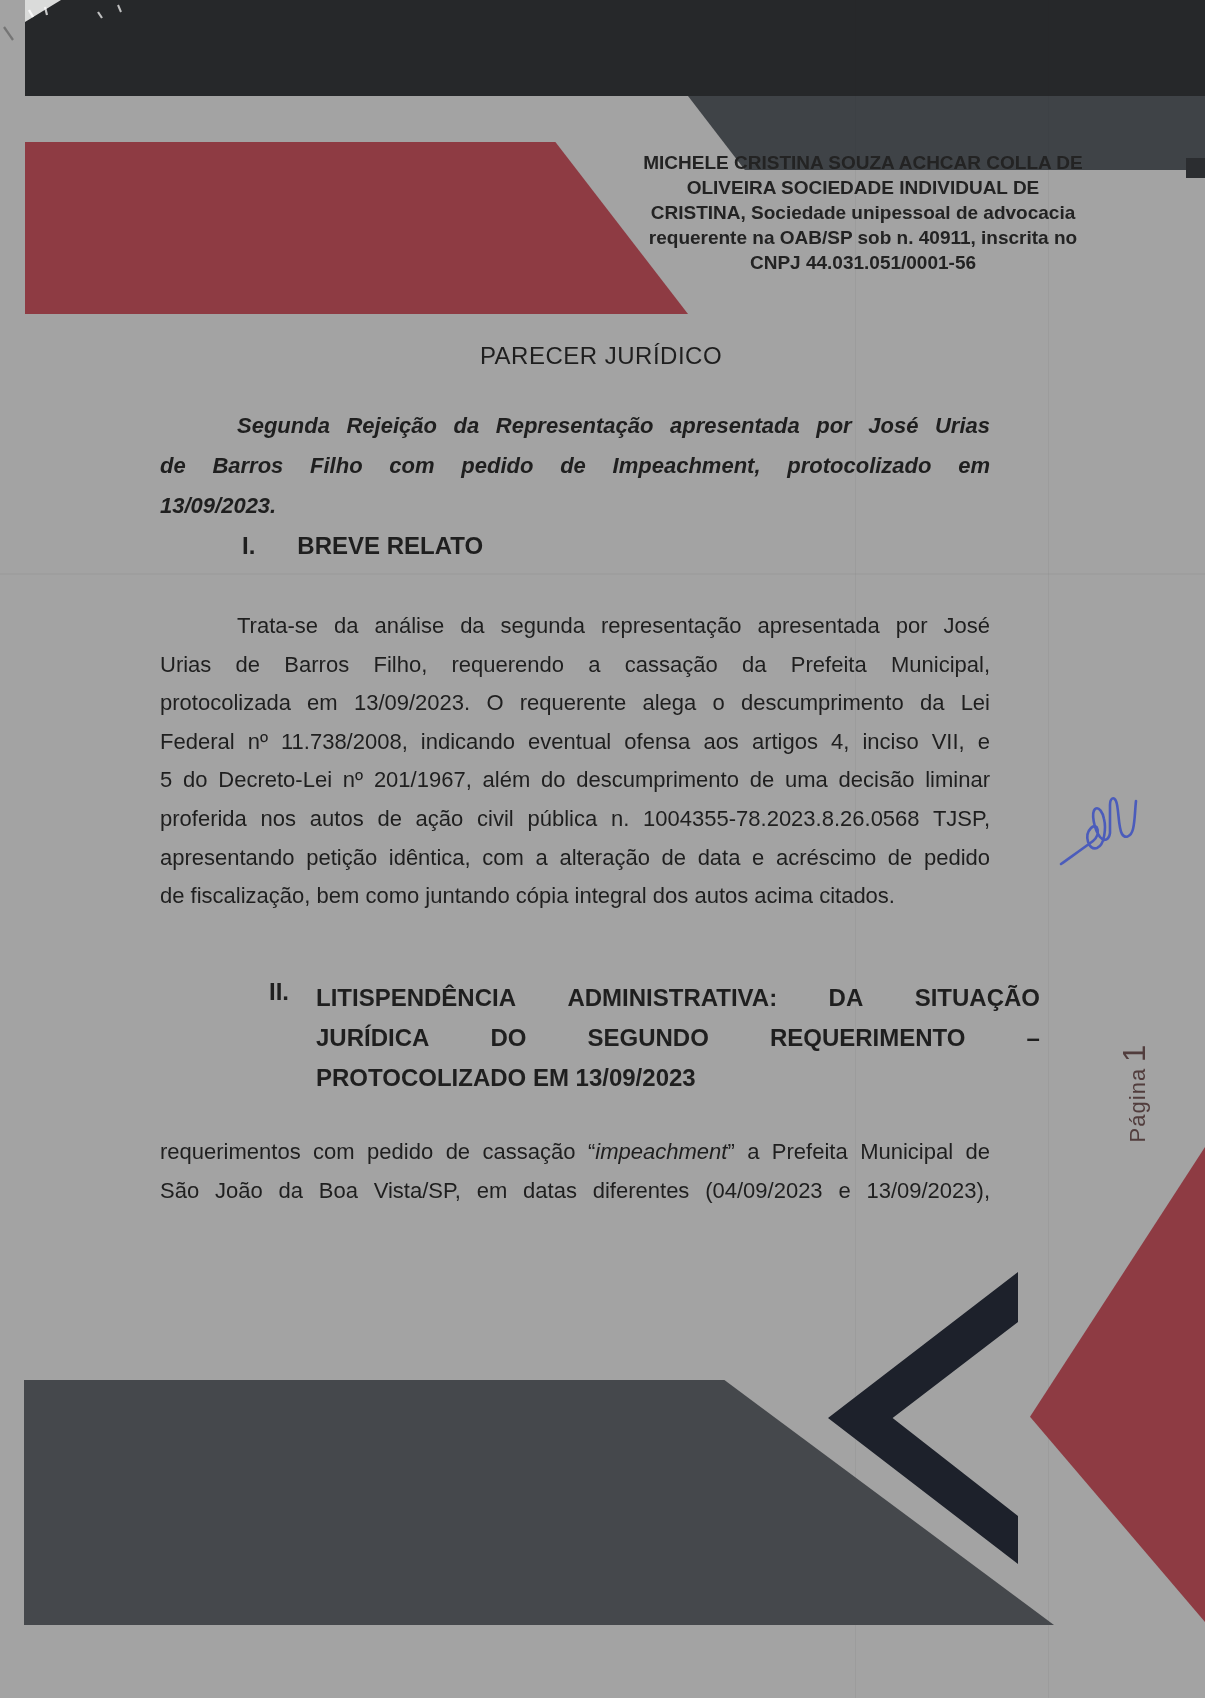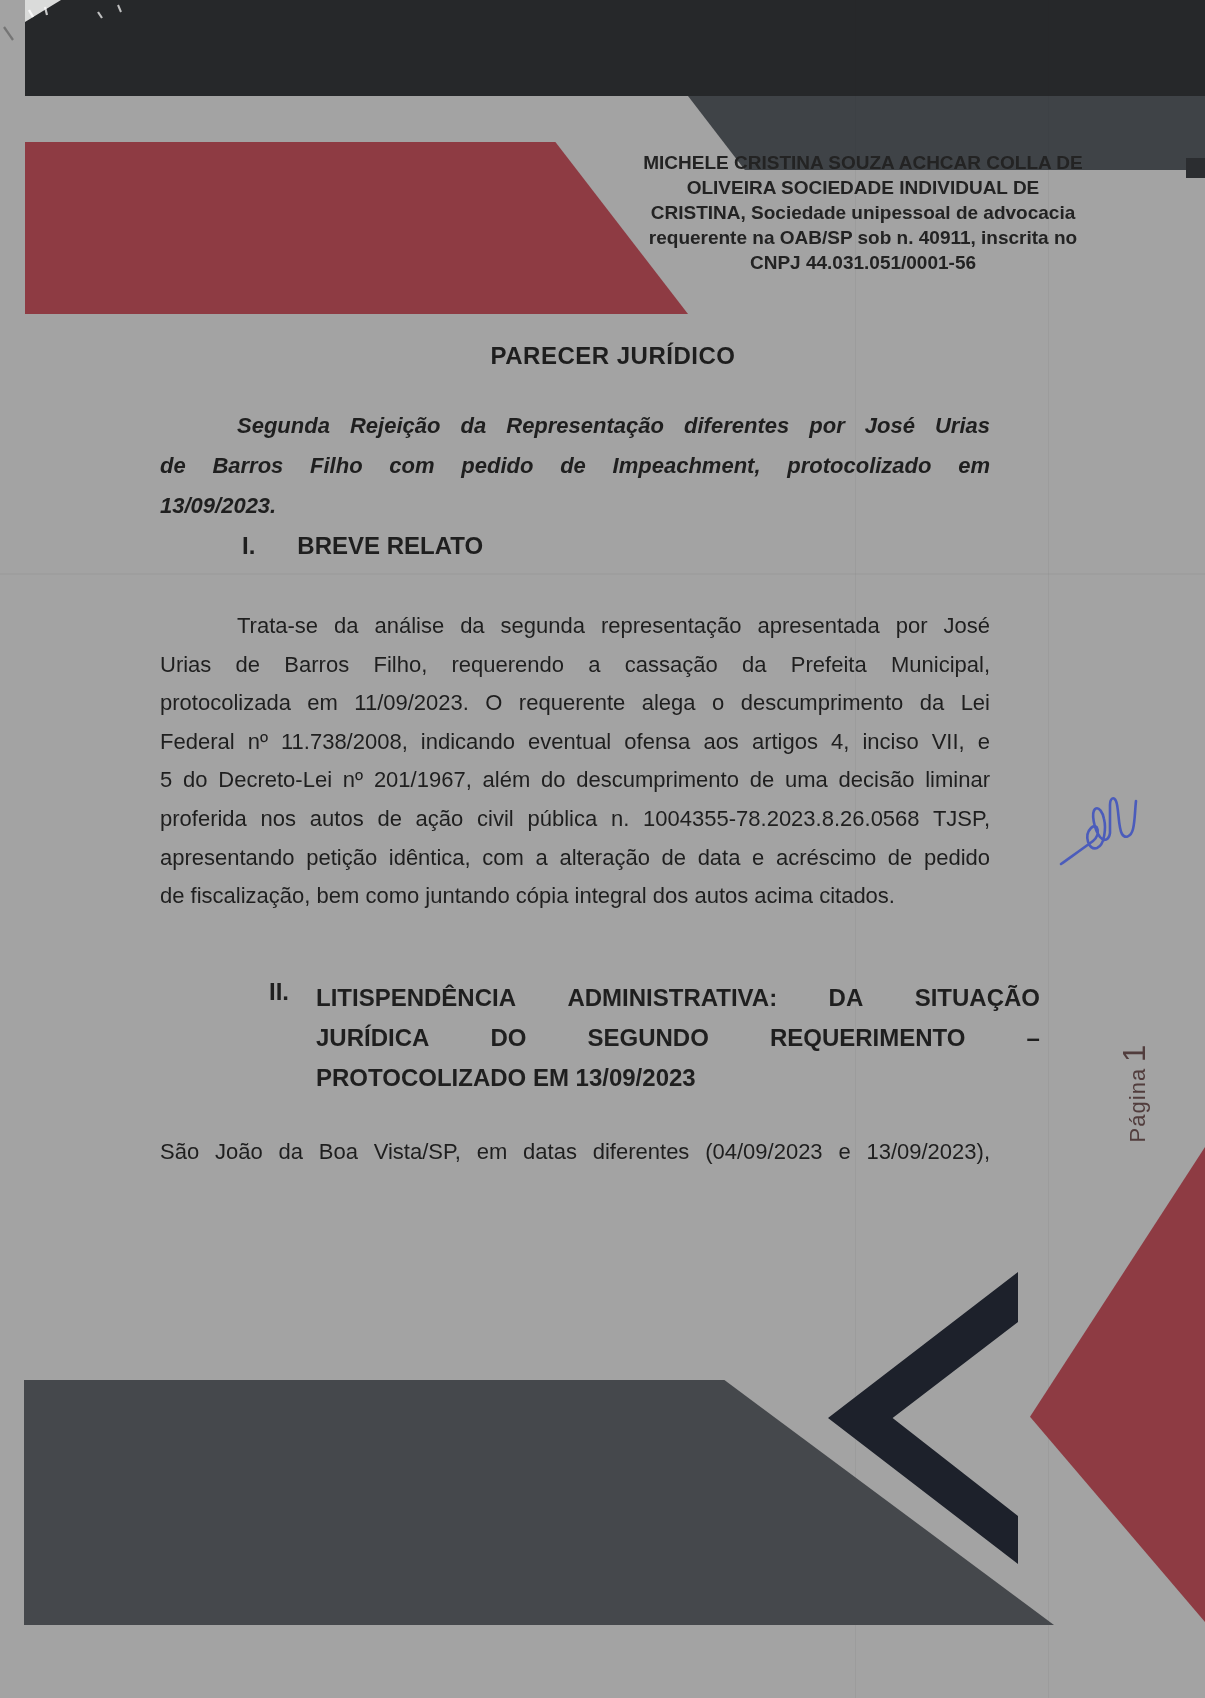--- a/index.html
+++ b/index.html
@@ -35,22 +35,22 @@
   .scanband{left:0; top:573px; width:1205px; height:2px; background:rgba(40,40,40,.03);}
 
   
   .letterhead{
     left:622px; top:150px; width:482px; text-align:center;
     font-weight:bold; font-size:19px; line-height:25px; color:#232323;
   }
 
   
   .doc-title{
-    left:198px; top:342px; width:830px; text-align:center;
-    font-weight:bold; font-size:24px; letter-spacing:.5px; color:#1e1e1e;
+    left:186px; top:342px; width:830px; text-align:center;
+    font-weight:normal; font-size:24px; letter-spacing:.5px; color:#1e1e1e;
   }
   .subtitle{
     left:160px; top:406px; width:830px;
     font-weight:bold; font-style:italic; font-size:22px; line-height:40px;
   }
   .sec1{left:242px; top:532px; font-weight:bold; font-size:24px;}
   .sec1 .sec-label{margin-left:42px;}
 
   .para{left:160px; width:830px; font-size:22px; line-height:38.6px;}
   .p1{top:607px;} .p2{top:1133px;}
@@ -103,33 +103,33 @@
     <div>MICHELE CRISTINA SOUZA ACHCAR COLLA DE</div>
     <div>OLIVEIRA SOCIEDADE INDIVIDUAL DE</div>
     <div>CRISTINA, Sociedade unipessoal de advocacia</div>
     <div>requerente na OAB/SP sob n. 40911, inscrita no</div>
     <div>CNPJ 44.031.051/0001-56</div>
   </div>
 
   <div class="abs doc-title">PARECER JURÍDICO</div>
 
   <div class="abs subtitle">
-    <div class="jl ind">Segunda Rejeição da Representação diferentes por José Urias</div>
+    <div class="jl ind">Segunda Rejeição da Representação apresentada por José Urias</div>
     <div class="jl">de Barros Filho com pedido de Impeachment, protocolizado em</div>
     <div>13/09/2023.</div>
   </div>
 
   <div class="abs sec1">
     <span>I.</span><span class="sec-label">BREVE RELATO</span>
   </div>
 
   <div class="abs para p1">
     <div class="jl ind">Trata-se da análise da segunda representação apresentada por José</div>
     <div class="jl">Urias de Barros Filho, requerendo a cassação da Prefeita Municipal,</div>
-    <div class="jl">protocolizada em 11/09/2023. O requerente alega o descumprimento da Lei</div>
+    <div class="jl">protocolizada em 13/09/2023. O requerente alega o descumprimento da Lei</div>
     <div class="jl">Federal nº 11.738/2008, indicando eventual ofensa aos artigos 4, inciso VII, e</div>
     <div class="jl">5 do Decreto-Lei nº 201/1967, além do descumprimento de uma decisão liminar</div>
     <div class="jl">proferida nos autos de ação civil pública n. 1004355-78.2023.8.26.0568 TJSP,</div>
     <div class="jl">apresentando petição idêntica, com a alteração de data e acréscimo de pedido</div>
     <div>de fiscalização, bem como juntando cópia integral dos autos acima citados.</div>
   </div>
 
   <svg class="abs" style="left:1055px;top:790px;" width="105" height="95" viewBox="0 0 105 95">
     <path d="M6,74 C20,64 30,57 38,51 C46,45 43,31 36,38 C29,45 33,61 42,58 C50,55 51,37 49,29 C48,23 44,16 40,19 C36,23 39,39 45,47 C49,52 54,50 55,43 L55,15 C55,8 59,6 61,11 C64,18 63,37 67,44 C70,49 76,47 78,39 C80,31 80,19 81,11" stroke="#4356bd" stroke-width="2.6" fill="none" stroke-linecap="round" opacity=".92"></path>
   </svg>
@@ -146,20 +146,21 @@
       <span>JURÍDICA</span>
       <span>DO</span>
       <span>SEGUNDO</span>
       <span>REQUERIMENTO</span>
       <span>–</span>
     </div>
     <div class="row3">PROTOCOLIZADO EM 13/09/2023</div>
   </div>
 
   <div class="abs para p2">
+    <div class="jl"><span>requerimentos com pedido de cassação “</span><span class="em">impeachment</span><span>” a Prefeita Municipal de</span></div>
     <div class="jl">São João da Boa Vista/SP, em datas diferentes (04/09/2023 e 13/09/2023),</div>
   </div>
 
   <div class="abs page-marker">
     <span class="lbl">Página</span>
     <span class="num">1</span>
   </div>
 
   <div class="abs charcoal-trapezoid"></div>
   <div class="abs black-chevron"></div>

